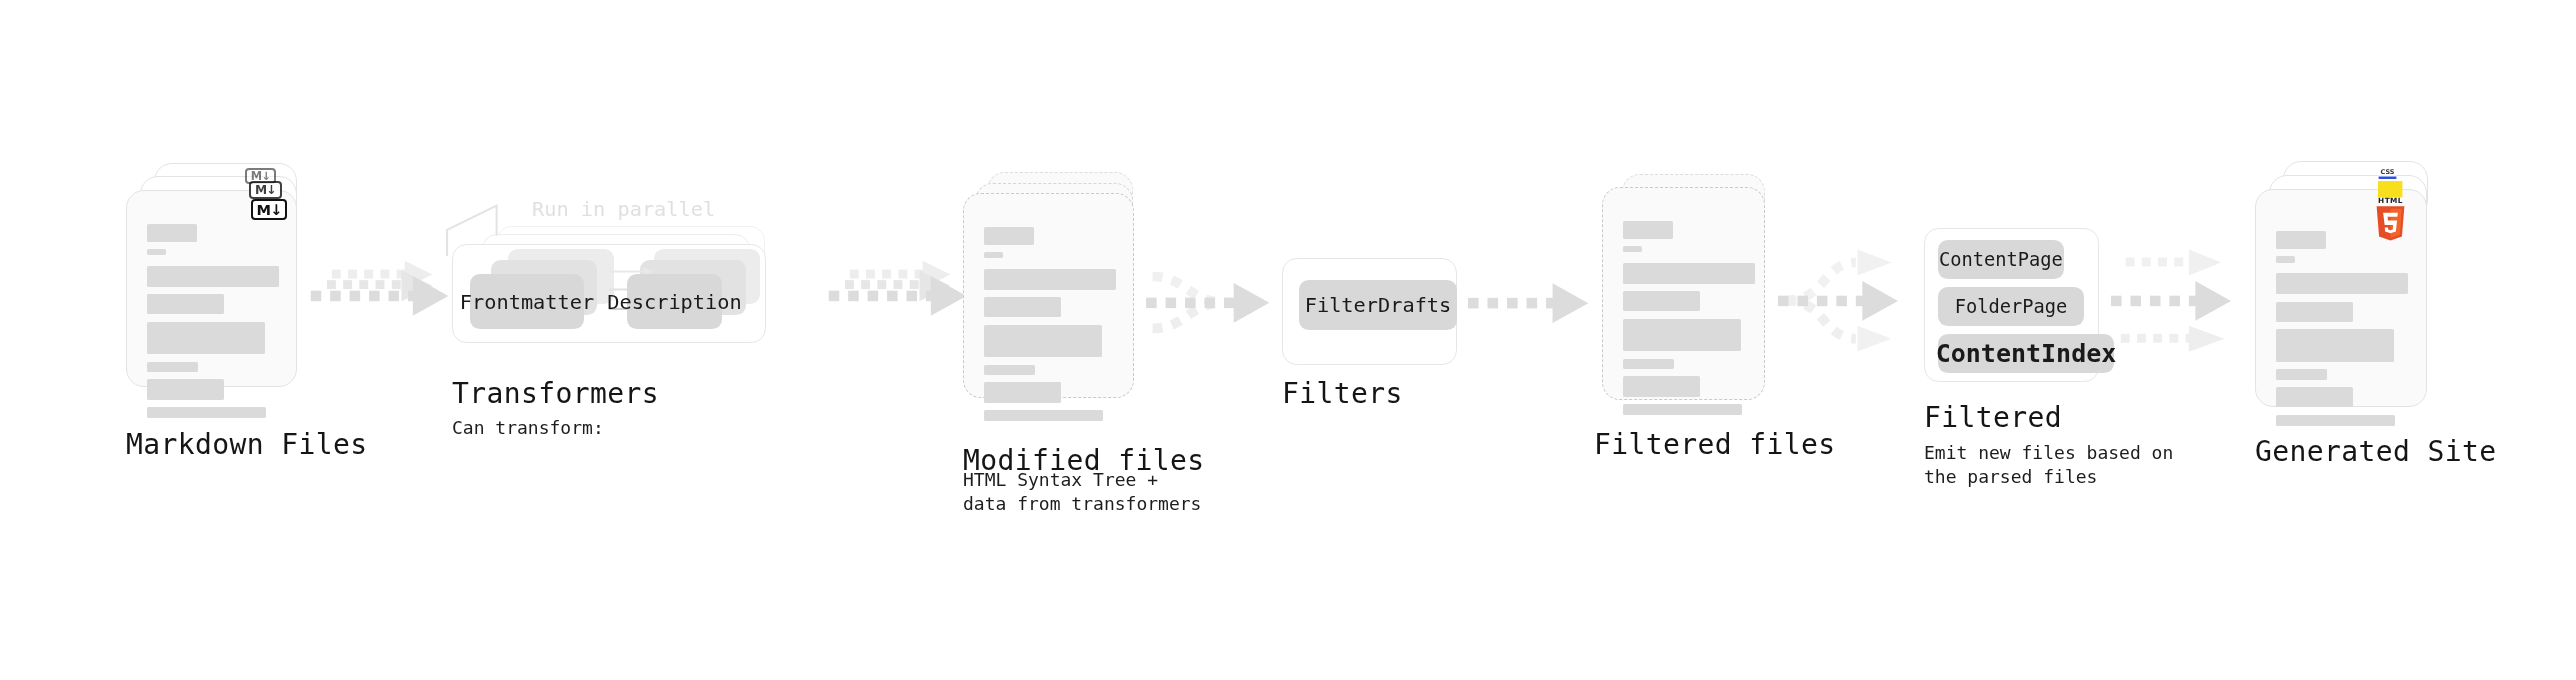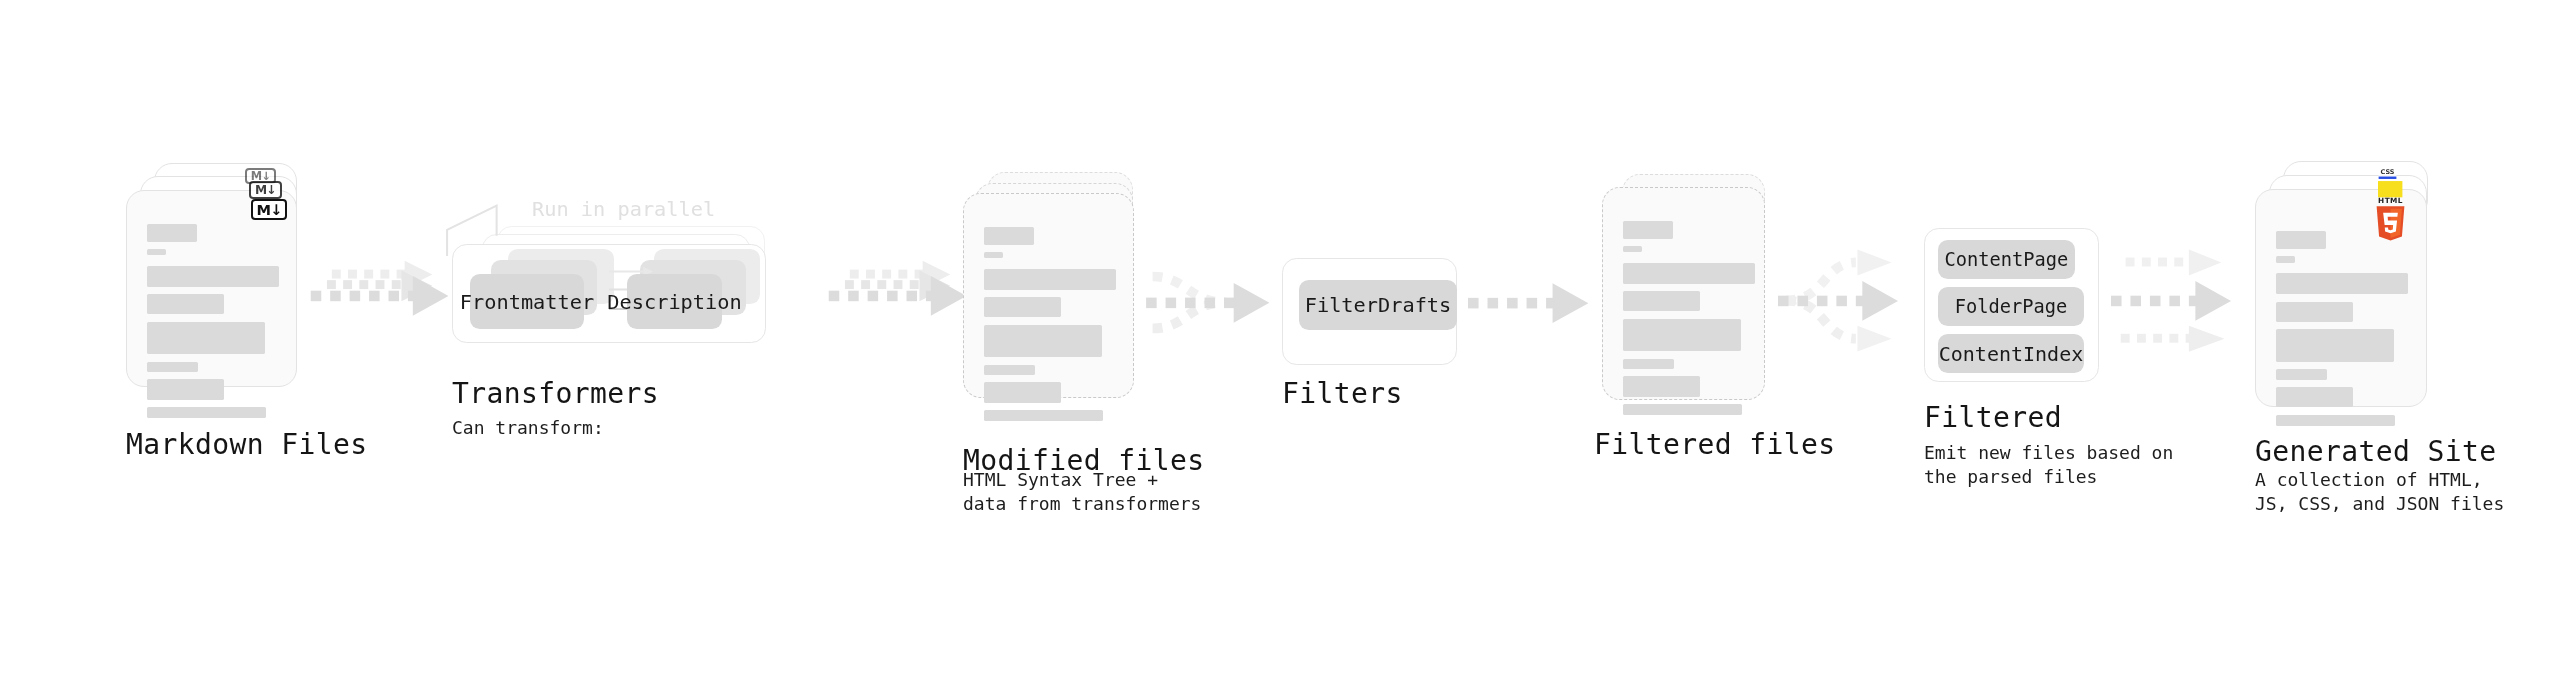--- a/index.html
+++ b/index.html
@@ -308,27 +308,27 @@
       <rect x="0" y="76" width="13" height="13"></rect>
         <rect x="24" y="76" width="13" height="13"></rect>
       <rect x="48" y="76" width="13" height="13"></rect>
         <rect x="72" y="76" width="13" height="13"></rect>
       <rect x="96" y="76" width="13" height="13"></rect>
     </g>
     <polygon points="104,58 148,82.5 104,107" fill="#dcdcdc"></polygon>
   </svg>
 
   <div class="group-box" style="left:1924px; top:228px; width:175px; height:154px;"></div>
-  <div class="pill" style="left:1938px; top:240px; width:137px; height:39px; font-size:18.7px;">
+  <div class="pill" style="left:1938px; top:240px; width:126px; height:39px; font-size:18.7px;">
     <span>ContentPage</span>
   </div>
   <div class="pill" style="left:1938px; top:287px; width:146px; height:39px; font-size:18.7px;">
     <span>FolderPage</span>
   </div>
-  <div class="pill" style="left:1938px; top:334px; width:146px; height:39px; font-size:20px;">
+  <div class="pill" style="left:1938px; top:334px; width:176px; height:39px; font-size:25px;font-weight:bold;">
     <span>ContentIndex</span>
   </div>
   <div class="title" style="left:1924px; top:401px;">Filtered</div>
   <div class="caption" style="left:1924px; top:441px;">Emit new files based on
 the parsed files</div>
 
   <svg class="local" style="left:2111px; top:234px; width:146px; height:142px;" viewBox="0 0 180 175" width="146" height="142">
     <g fill="#f0f0f0">
       <rect x="18" y="29" width="11" height="11"></rect>
         <rect x="38" y="29" width="11" height="11"></rect>
@@ -383,17 +383,15 @@
 
     <svg class="local" style="left:115px; top:32.5px; width:41px; height:49px;" viewBox="0 0 50 60">
       <text x="25" y="11" font-size="9" font-family="'DejaVu Sans','Liberation Sans',sans-serif" font-weight="700" fill="#222222" text-anchor="middle" letter-spacing="0.5">HTML</text>
       <polygon points="8,15 42,15 39,52 25,57 11,52" fill="#e44d26"></polygon>
       <polygon points="25,18 39,18 36.5,50 25,54" fill="#f16529"></polygon>
       <path d="M 16 23 L 34 23 L 33.4 28 L 21.5 28 L 21.9 32.5 L 33 32.5 L 31.6 46 L 25 48.2 L 18.4 46 L 18 41 L 22 41 L 22.2 43.5 L 25 44.4 L 27.8 43.5 L 28.2 38 L 17.8 38 Z" fill="#ffffff"></path>
     </svg>
   </div>
 
   <div class="title" style="left:2255px; top:428px;margin-top:7px;">Generated Site</div>
-  <div class="caption" style="left:2255px; top:468px;">A collection of HTML,
-JS, CSS, and JSON files</div>
 
 </div>
 
 
 </body></html>

